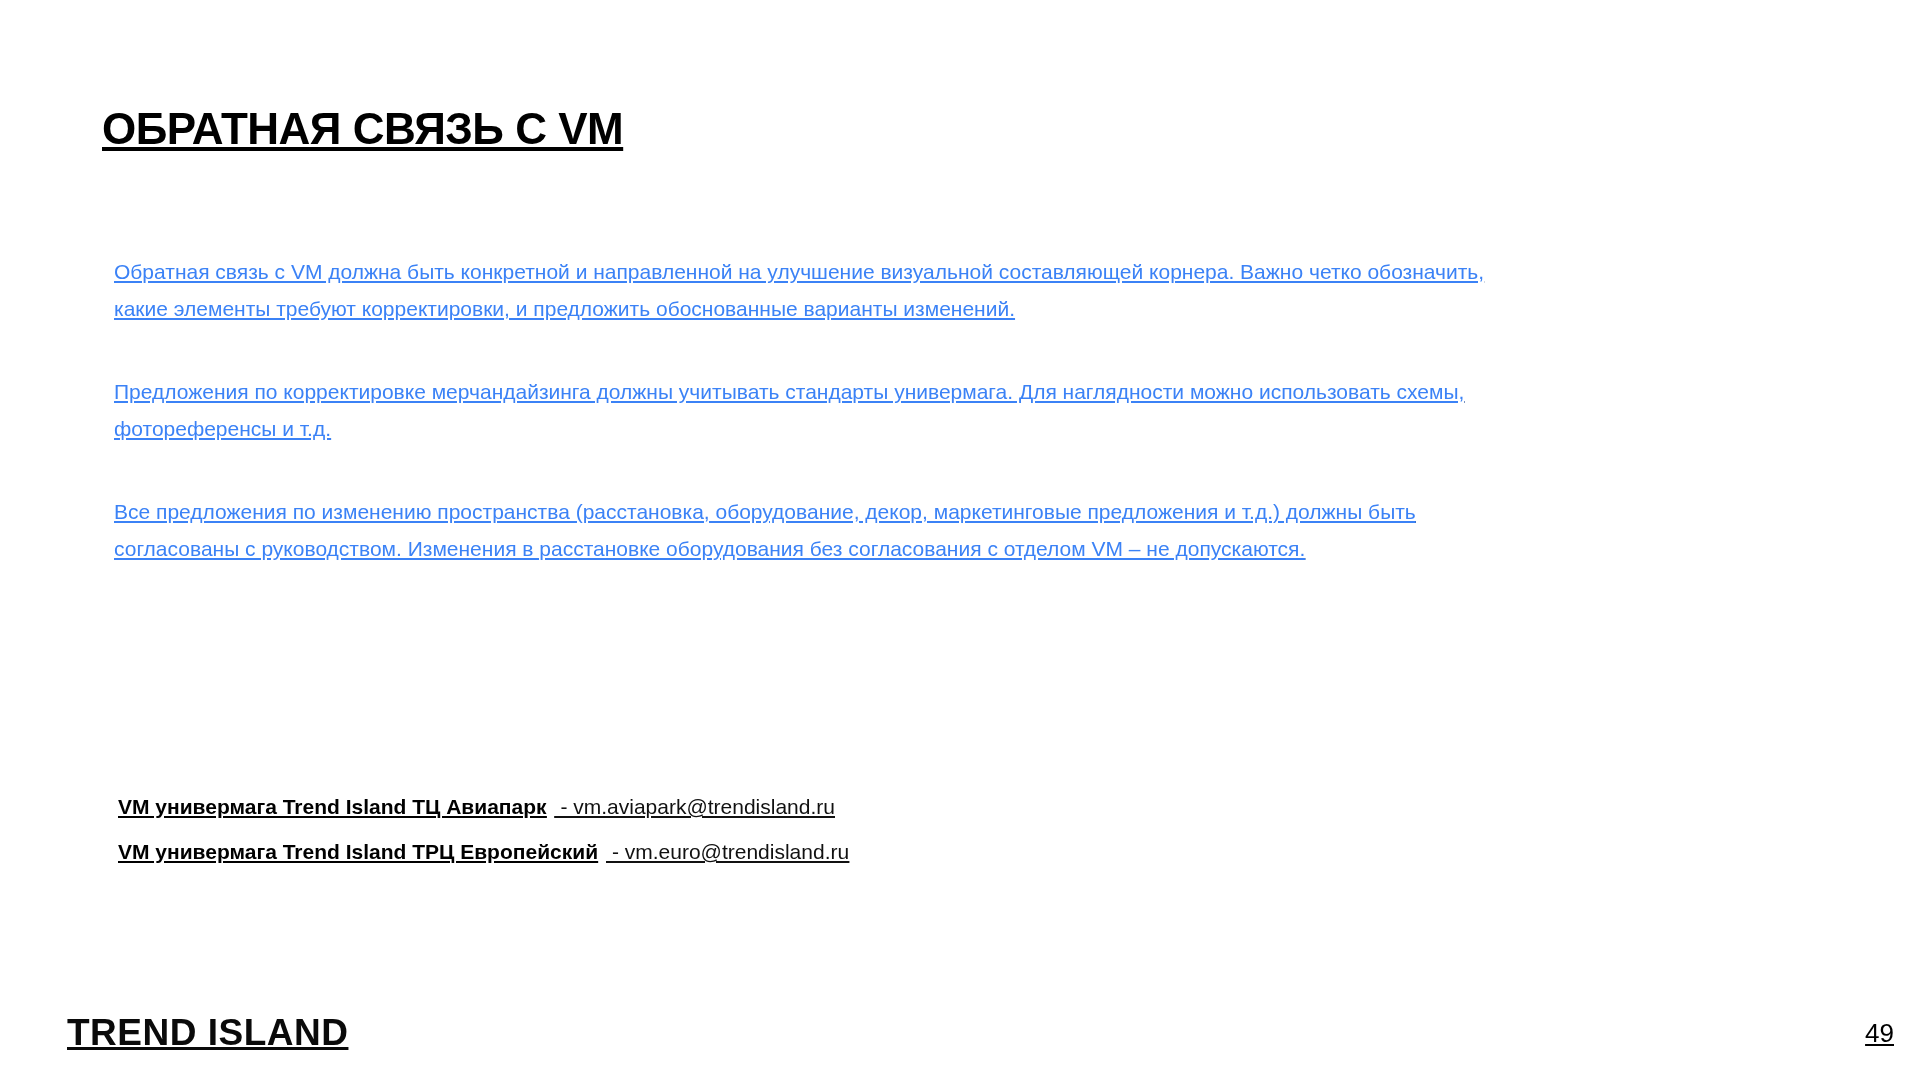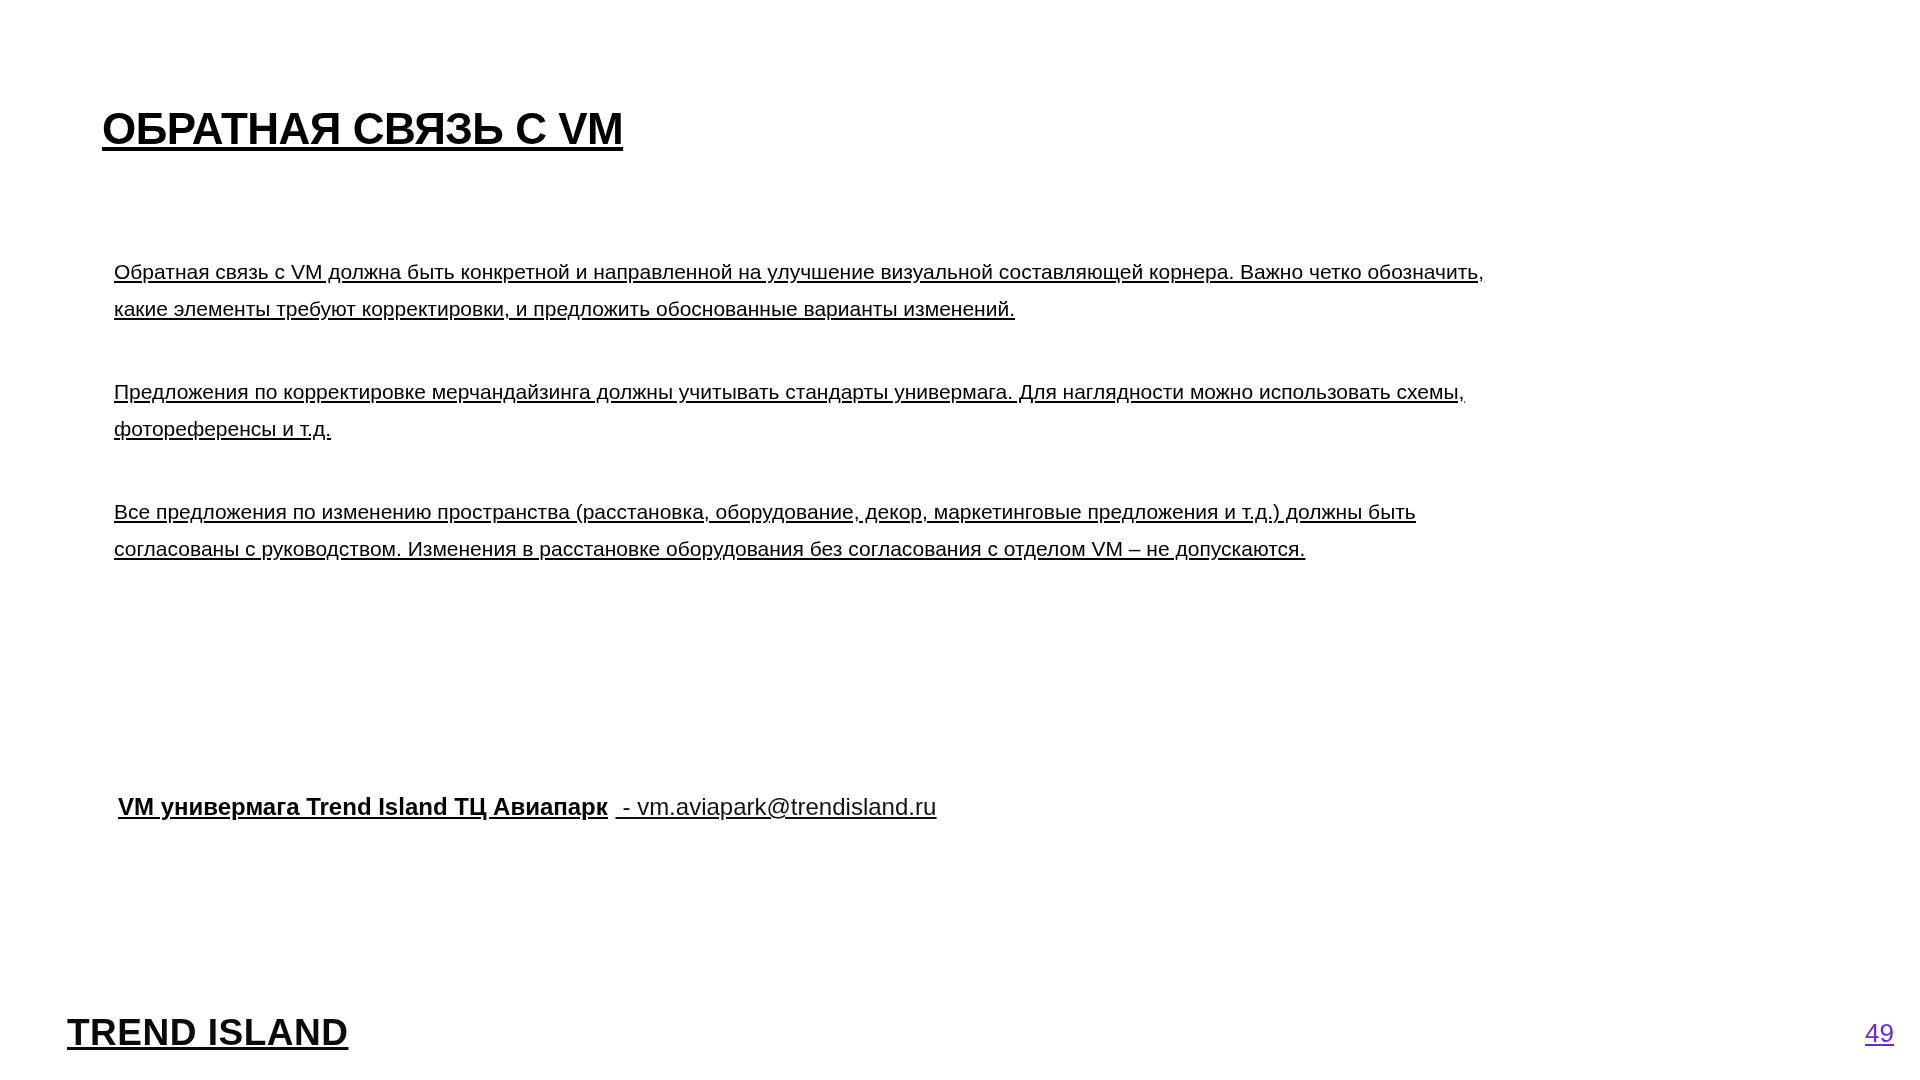--- a/index.html
+++ b/index.html
@@ -29,32 +29,32 @@
   }
   .body-text {
     position: absolute;
     left: 98px;
     top: 237px;
     width: 1400px;
   }
   .para {
     font-size: 21px;
     line-height: 37px;
-    color: #000000;
+    color: #3b82f6;
     white-space: pre-line;
     margin: 0 0 38px 0;
   }
   .contacts {
     position: absolute;
     left: 98px;
     top: 772px;
     width: 1400px;
   }
   .contact-line {
-    font-size: 24px;
+    font-size: 21px;
     line-height: 37px;
     color: #111111;
     white-space: nowrap;
   }
   .contact-label { font-weight: 700; color: #000000; }
   .contact-email { font-weight: 400; }
   .brand-logo {
     position: absolute;
     left: 55px;
     top: 1000px;
@@ -63,40 +63,41 @@
     letter-spacing: 0.5px;
     color: #0a0a0a;
     white-space: nowrap;
   }
   .page-number {
     position: absolute;
     right: 30px;
     top: 1006px;
     font-size: 26px;
     font-weight: 400;
-    color: #6d28d9;
+    color: #000000;
   }
 </style>
 </head>
 <body>
 
 <div class="slide">
 
   <h1 class="title">ОБРАТНАЯ СВЯЗЬ С VM</h1>
 
   <div class="body-text">
     <p class="para">Обратная связь с VM должна быть конкретной и направленной на улучшение визуальной составляющей корнера. Важно четко обозначить,
 какие элементы требуют корректировки, и предложить обоснованные варианты изменений.</p>
     <p class="para">Предложения по корректировке мерчандайзинга должны учитывать стандарты универмага. Для наглядности можно использовать схемы,
 фотореференсы и т.д.</p>
     <p class="para">Все предложения по изменению пространства (расстановка, оборудование, декор, маркетинговые предложения и т.д.) должны быть
 согласованы с руководством. Изменения в расстановке оборудования без согласования с отделом VM – не допускаются.</p>
   </div>
 
   <div class="contacts">
     <p class="contact-line"><span class="contact-label">VM универмага Trend Island ТЦ Авиапарк</span><span class="contact-email"> - vm.aviapark@trendisland.ru</span></p>
+    <p class="contact-line"><span class="contact-label">VM универмага Trend Island ТРЦ Европейский</span><span class="contact-email"> - vm.euro@trendisland.ru</span></p>
   </div>
 
   <div class="brand-logo">TREND ISLAND</div>
 
   <div class="page-number">49</div>
 
 </div>
 
 </body></html>

